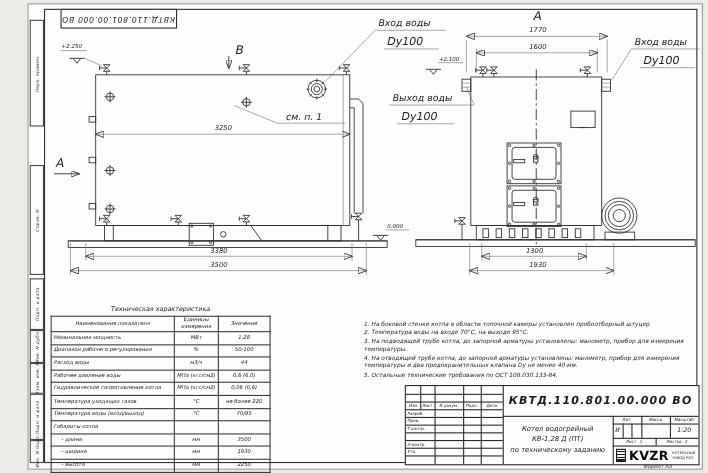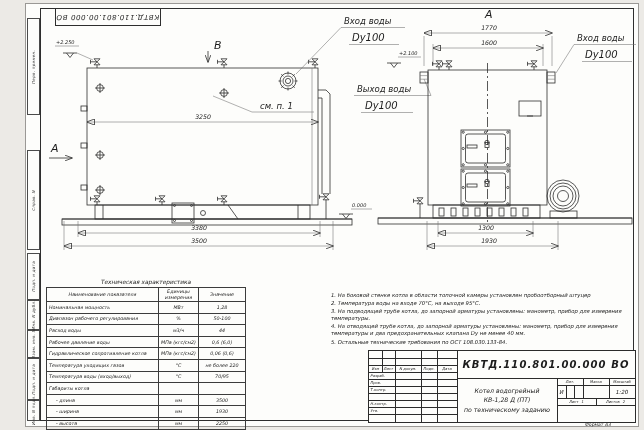--- a/index.html
+++ b/index.html
@@ -426,16 +426,24 @@
 
     <div class="cell tiny" style="left:188px;top:47px;width:39px;height:7px;gap:3px;">
       <span>Лист</span>
         <span>1</span>
     </div>
     <div class="cell tiny" style="left:227px;top:47px;width:39px;height:7px;gap:3px;">
       <span>Листов</span>
         <span>2</span>
     </div>
 
+    <div class="logo-cell" style="left:188px;top:54px;width:78px;height:17px;">
+      <div class="logo-mark"></div>
+      <span class="logo-kvzr">KVZR</span>
+      <span class="logo-sub">
+        <span>КОТЕЛЬНЫЙ</span>
+        <span>ЗАВОД РЭП</span>
+      </span>
+    </div>
   </div>
 
   <div class="fmt">Формат  А3</div>
 </div>
 
 </body></html>

